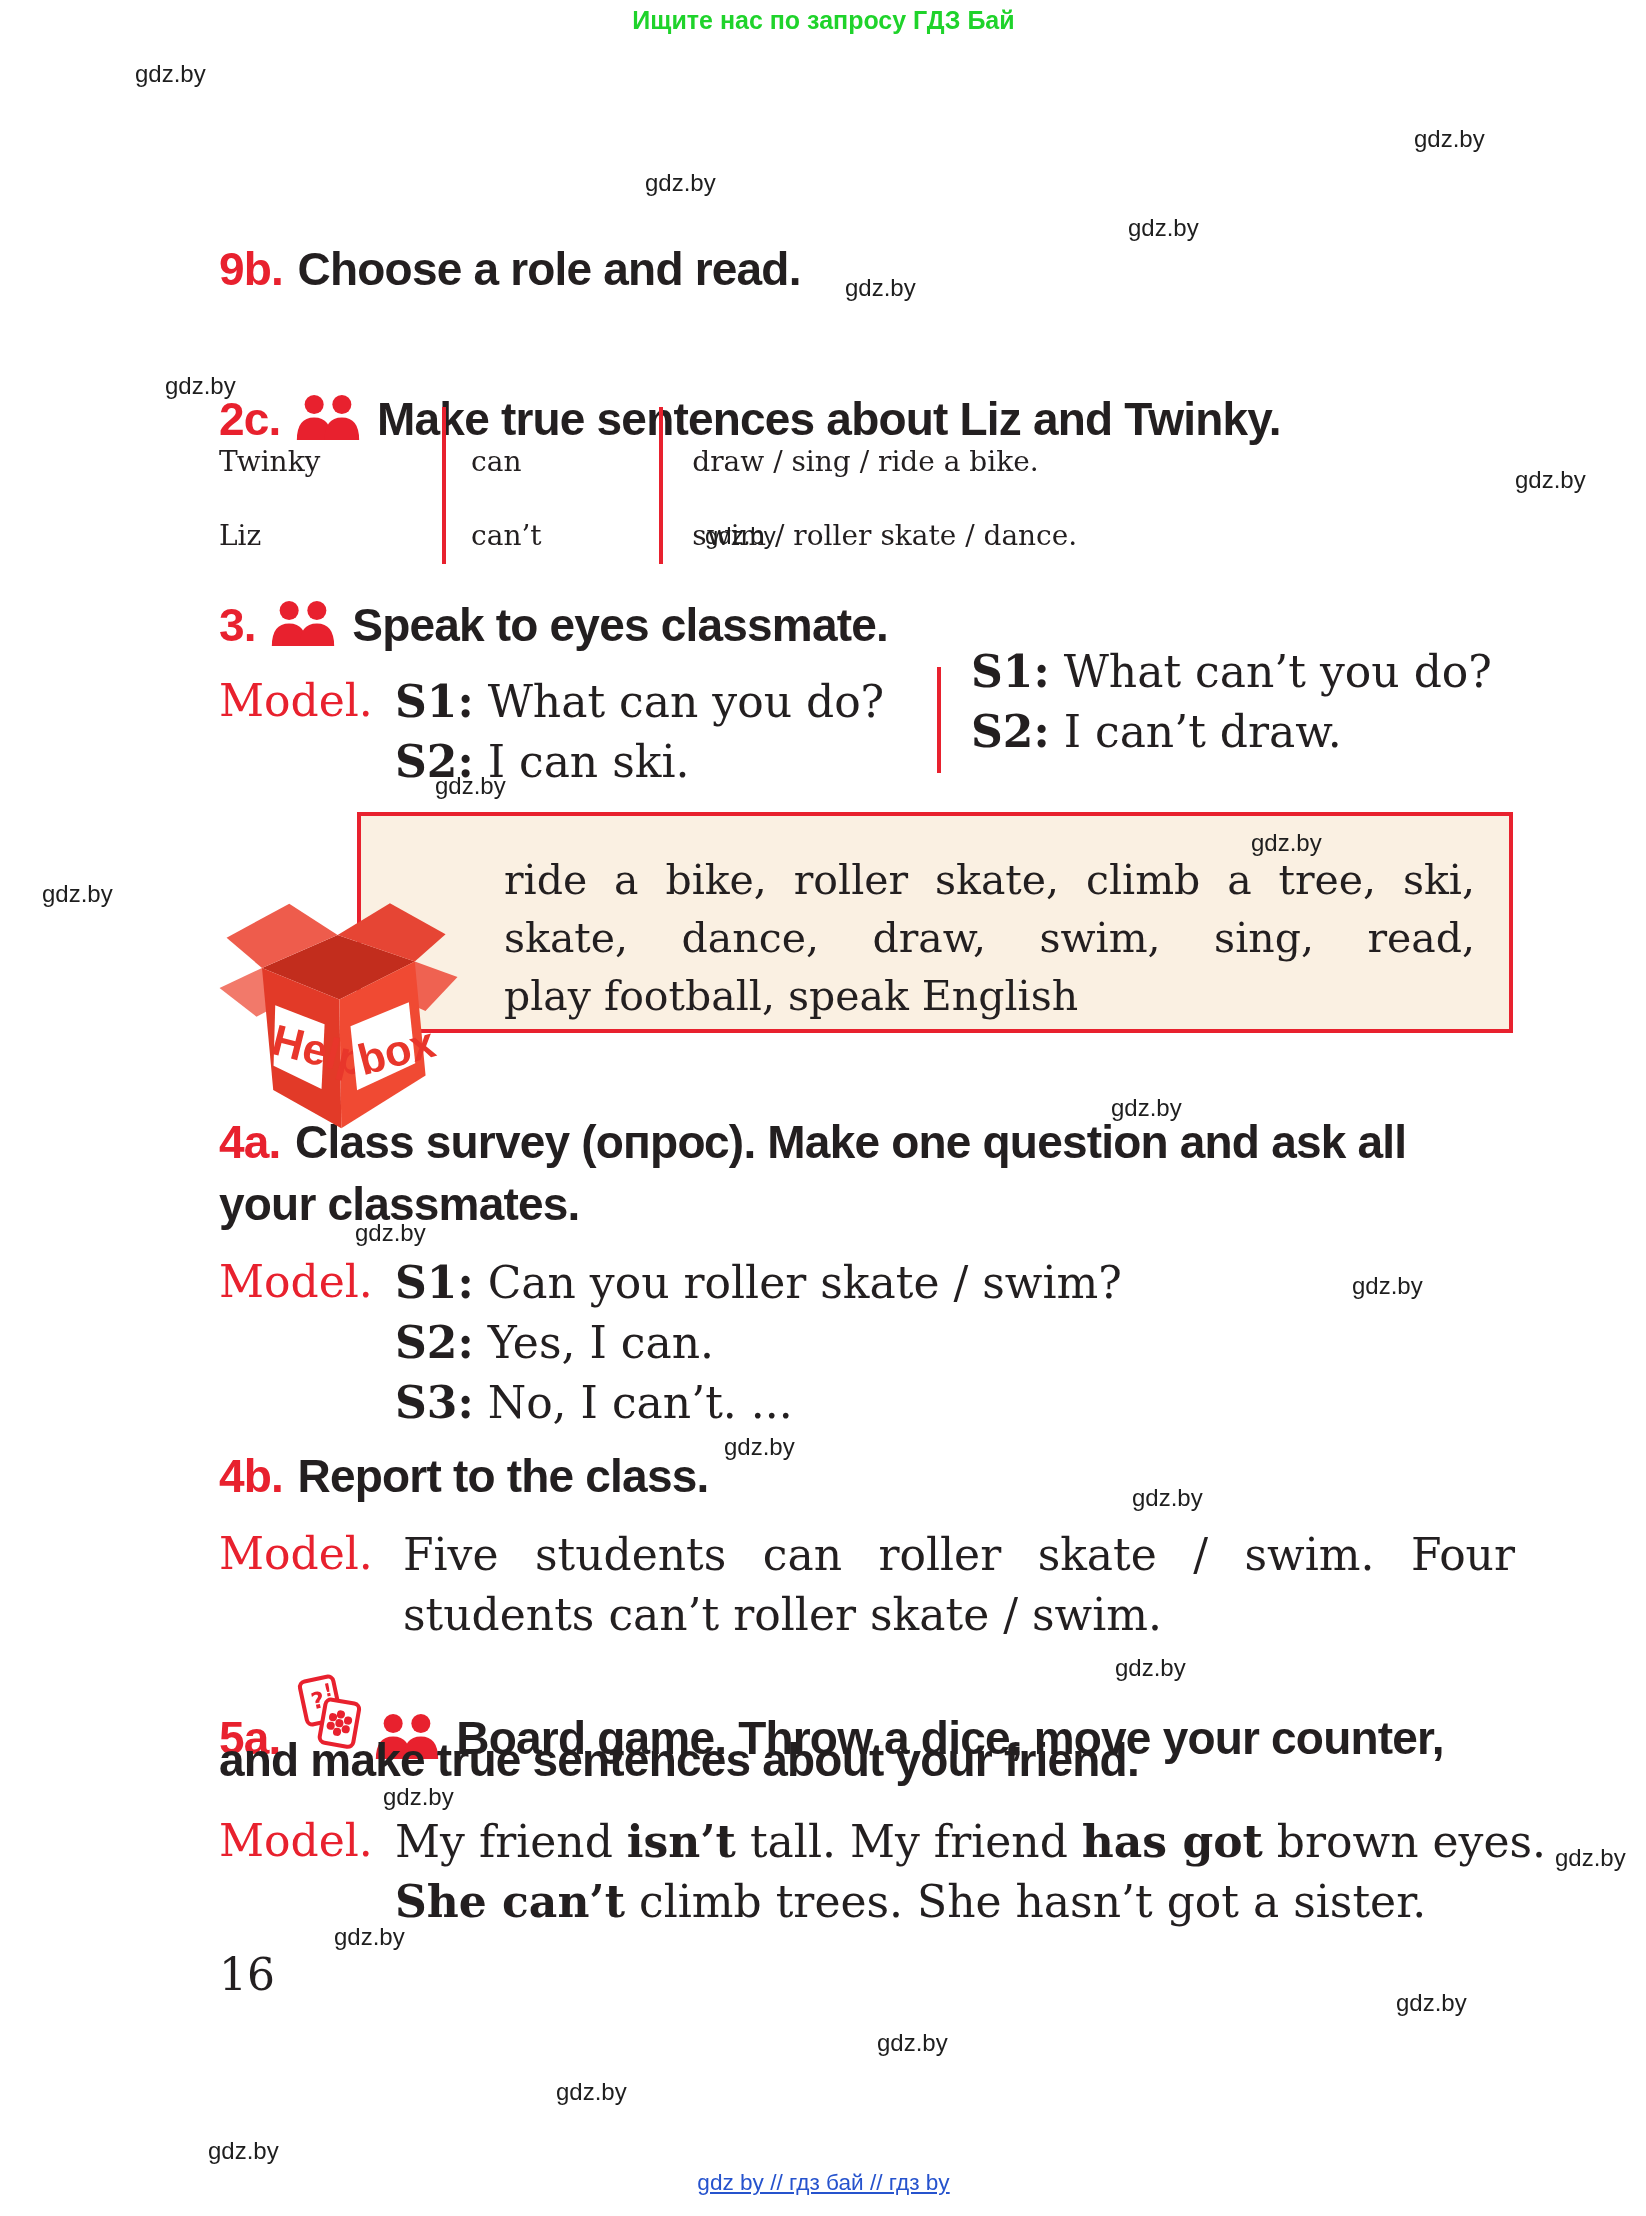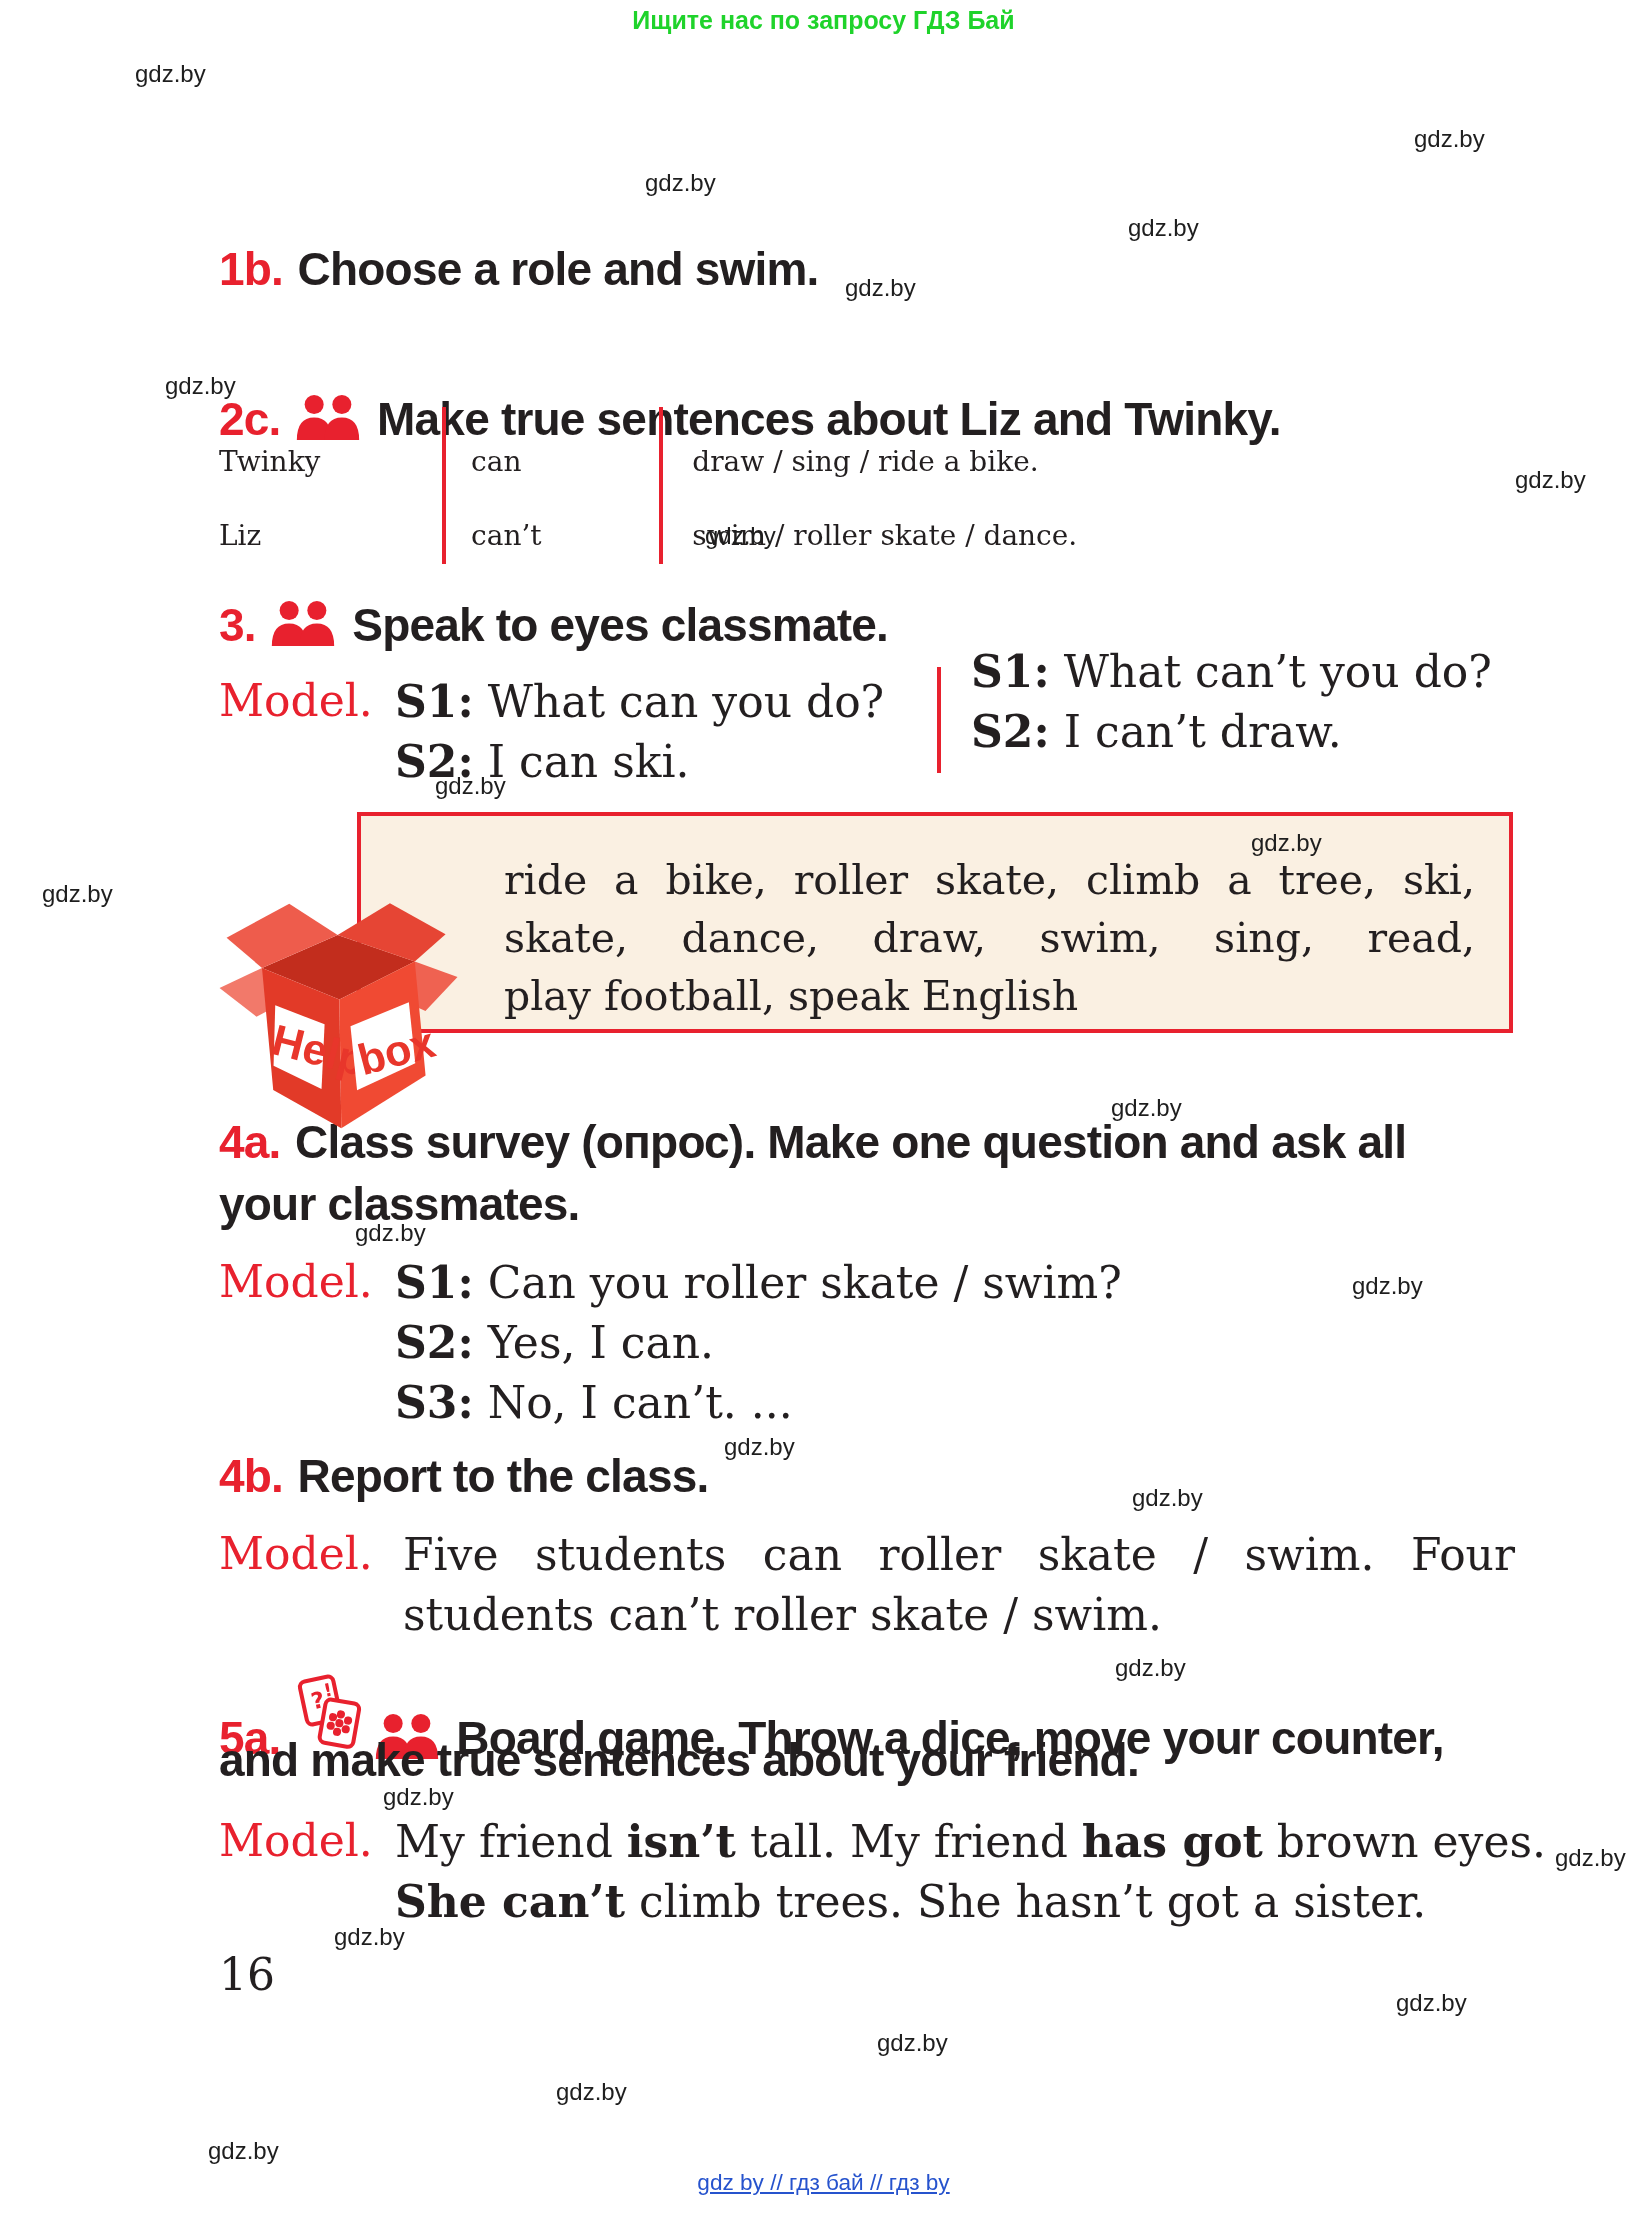--- a/index.html
+++ b/index.html
@@ -64,21 +64,21 @@
     <div class="wm" style="left: 383px; top: 1783px;">gdz.by</div>
     <div class="wm" style="left: 1555px; top: 1844px;">gdz.by</div>
     <div class="wm" style="left: 334px; top: 1923px;">gdz.by</div>
     <div class="wm" style="left: 1396px; top: 1989px;">gdz.by</div>
     <div class="wm" style="left: 877px; top: 2029px;">gdz.by</div>
     <div class="wm" style="left: 556px; top: 2078px;">gdz.by</div>
     <div class="wm" style="left: 208px; top: 2137px;">gdz.by</div>
   </div>
 
 <div class="abs head" style="left:219px;top:242px;">
-  <span class="num">1b.</span><span>Choose a role and swim.</span>
+  <span class="num">9b.</span><span>Choose a role and read.</span>
 </div>
 
 <div class="abs head" style="left:219px;top:392px;">
   <span class="num">2c.</span><span class="iconbox"><svg width="66" height="45" viewBox="0 0 76 52">
         <g fill="#e8212e">
           <circle cx="22" cy="11" r="11"></circle>
           <path d="M2 52 Q2 26 22 26 Q42 26 42 52 Z"></path>
           <circle cx="54" cy="11" r="11"></circle>
           <path d="M34 52 Q34 26 54 26 Q74 26 74 52 Z"></path>
         </g>

